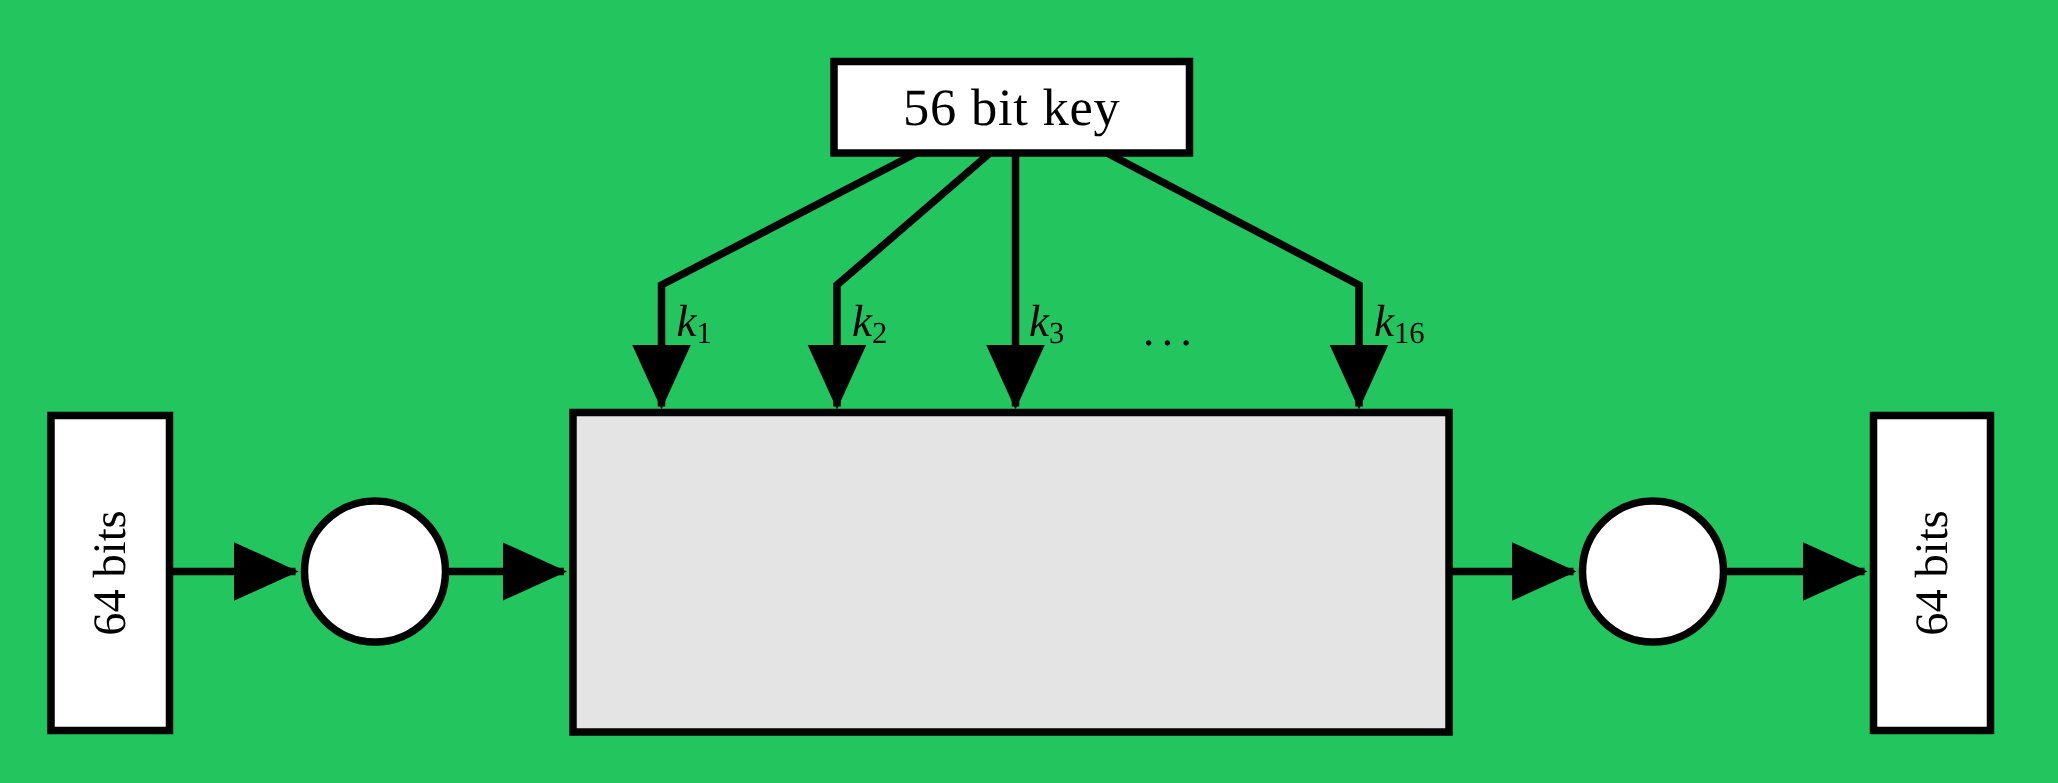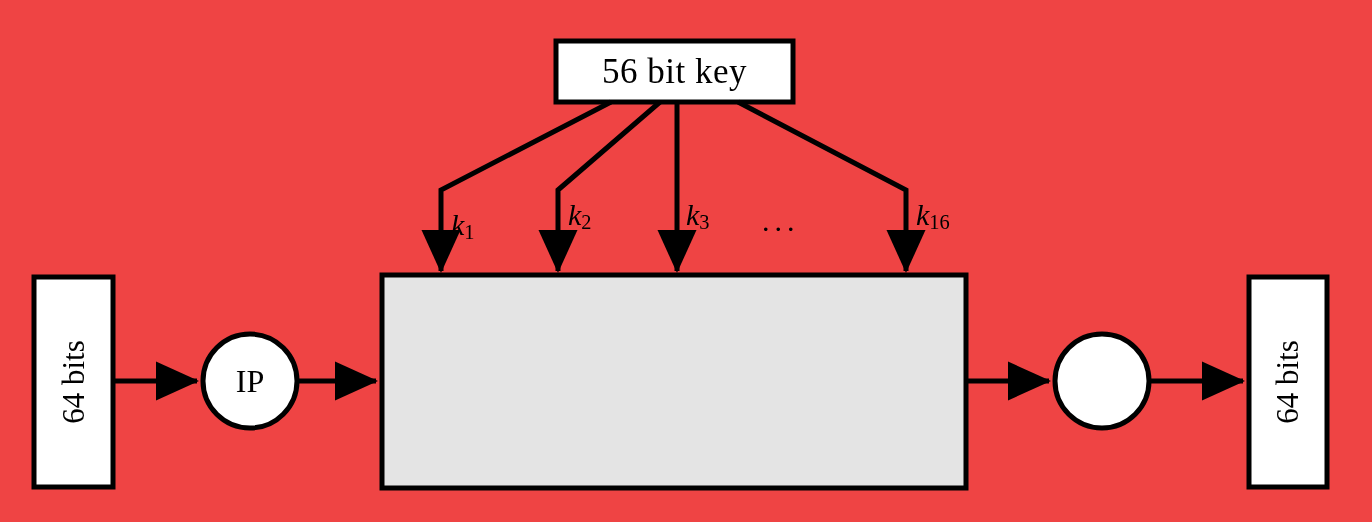--- a/index.html
+++ b/index.html
@@ -10,21 +10,21 @@
   body {
     width: 1372px;
     height: 522px;
     font-family: "Liberation Serif", "DejaVu Serif", serif;
     overflow: hidden;
   }
   #diagram-root {
     position: relative;
     width: 1372px;
     height: 522px;
-    background: #ef4444;
+    background: #22c55e;
   }
   svg.canvas {
     position: absolute;
     top: 0;
     left: 0;
     width: 1372px;
     height: 522px;
   }
   .lbl {
     position: absolute;
@@ -96,29 +96,28 @@
     <circle cx="1102" cy="381" r="47" fill="#ffffff" stroke="#000000" stroke-width="5"></circle>
 
     <line x1="113" y1="381" x2="197" y2="381" stroke="#000000" stroke-width="5" marker-end="url(#arrowhead)"></line>
     <line x1="297" y1="381" x2="376" y2="381" stroke="#000000" stroke-width="5" marker-end="url(#arrowhead)"></line>
     <line x1="966" y1="381" x2="1049" y2="381" stroke="#000000" stroke-width="5" marker-end="url(#arrowhead)"></line>
     <line x1="1149" y1="381" x2="1243" y2="381" stroke="#000000" stroke-width="5" marker-end="url(#arrowhead)"></line>
   </svg>
 
   <div class="lbl key-title center-box" style="left:556px; top:41px; width:237px; height:61px;">56  bit key</div>
 
-  <div class="lbl ksub" style="left:451px; top:208px;"><span>k</span><sub>1</sub></div>
+  <div class="lbl ksub" style="left:451px; top:198px;"><span>k</span><sub>1</sub></div>
 
   <div class="lbl ksub" style="left:568px; top:198px;text-align:right;"><span>k</span><sub>2</sub></div>
 
   <div class="lbl ksub" style="left:686px; top:198px;"><span>k</span><sub>3</sub></div>
 
   <div class="lbl ksub" style="left:916px; top:198px;"><span>k</span><sub>16</sub></div>
 
   <div class="lbl dots" style="left:762px; top:204px;">...</div>
 
 
-  <div class="lbl circle-title center-box" style="left:203px; top:334px; width:94px; height:94px;">IP</div>
 
   <div class="lbl vert-title center-box" style="left:34px; top:277px; width:79px; height:210px;">64 bits</div>
   <div class="lbl vert-title center-box" style="left:1249px; top:277px; width:78px; height:210px;">64 bits</div>
 
 </div>
 
 </body></html>

